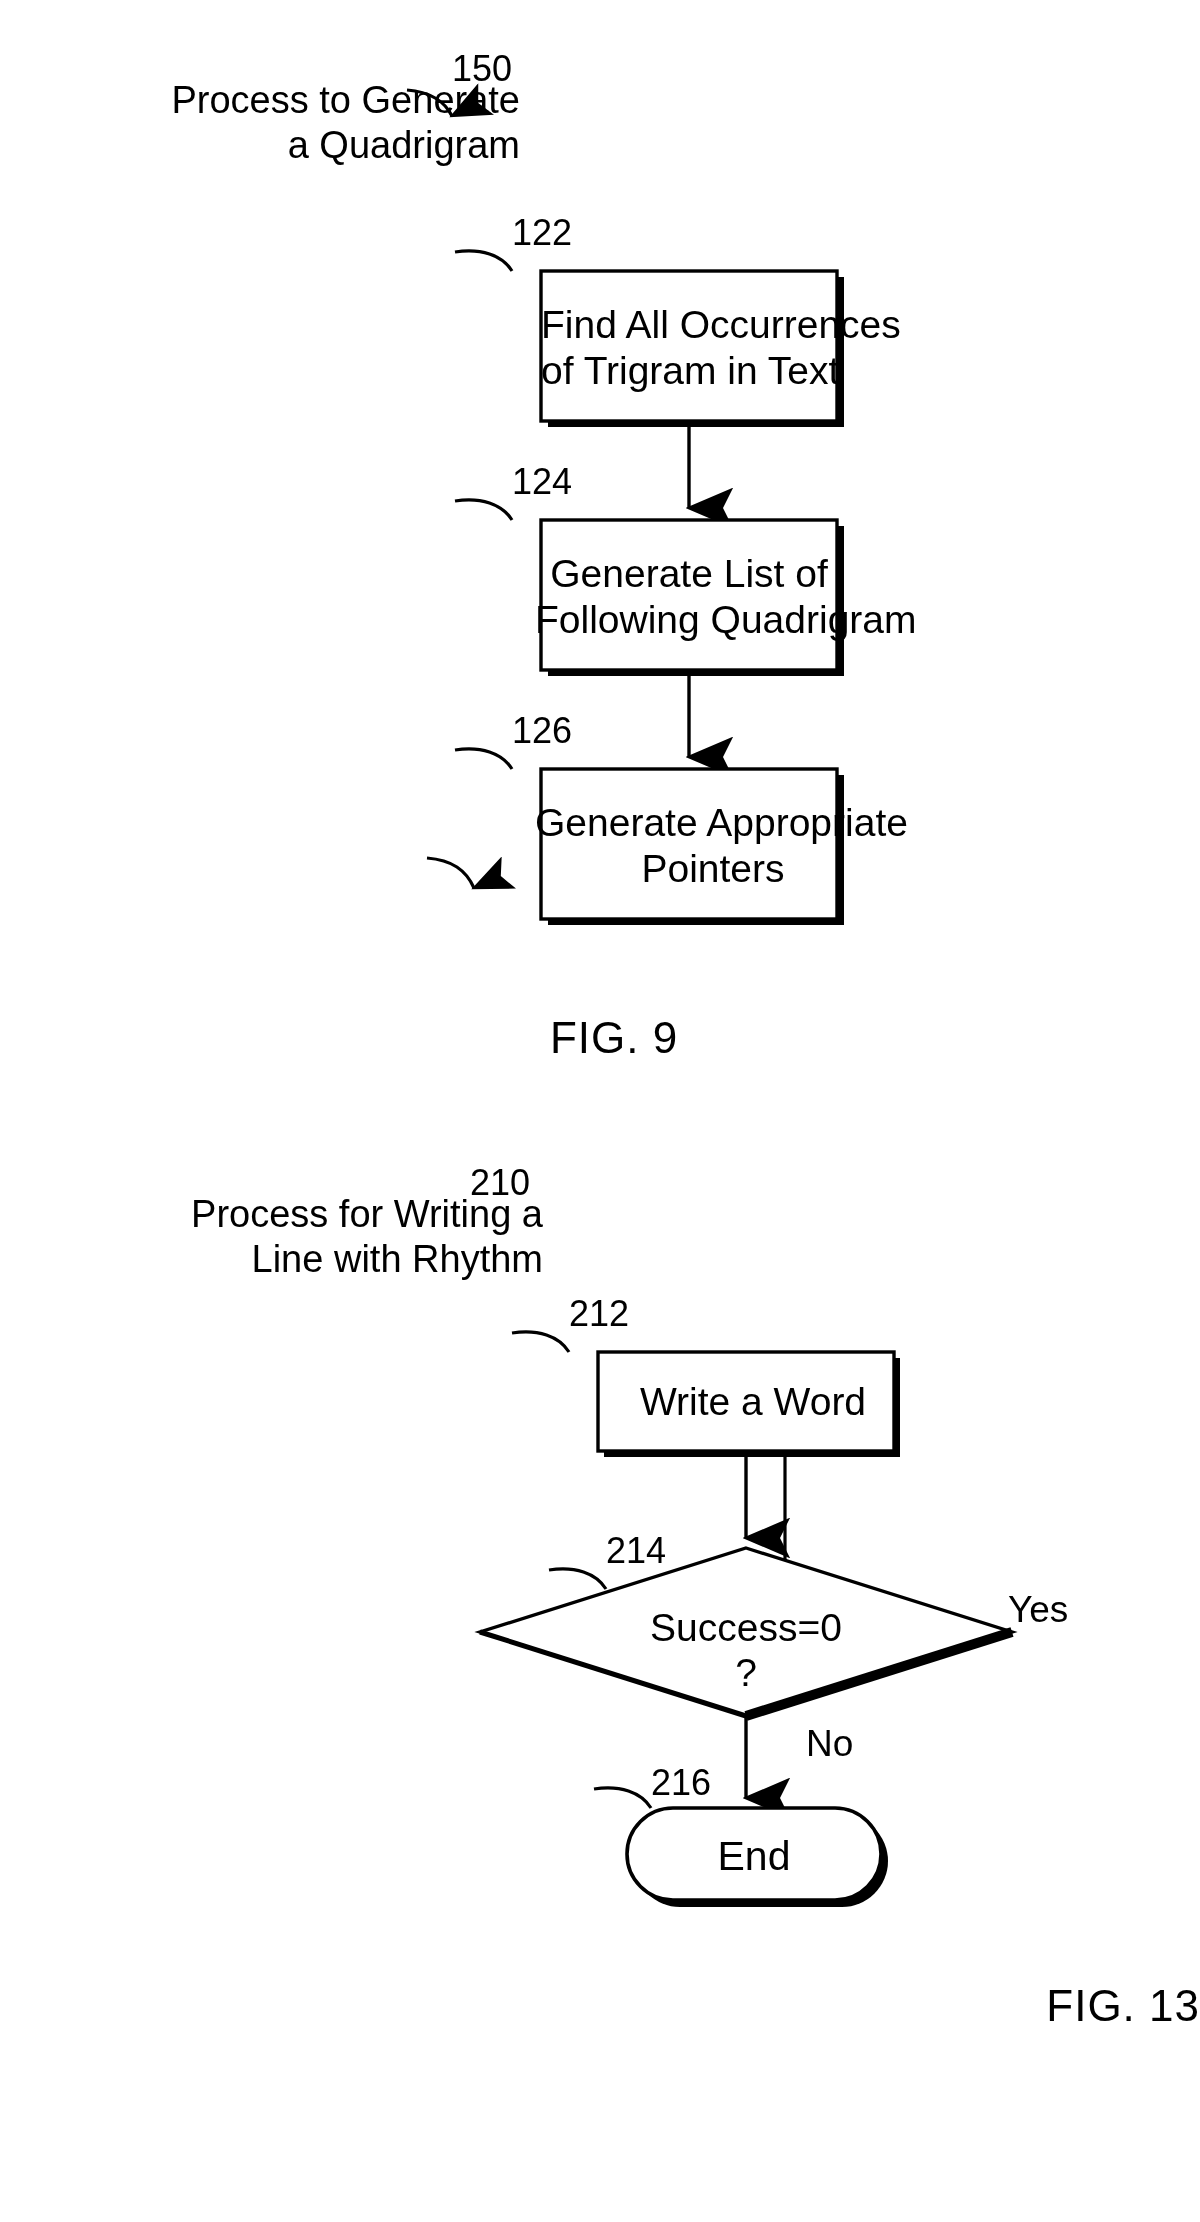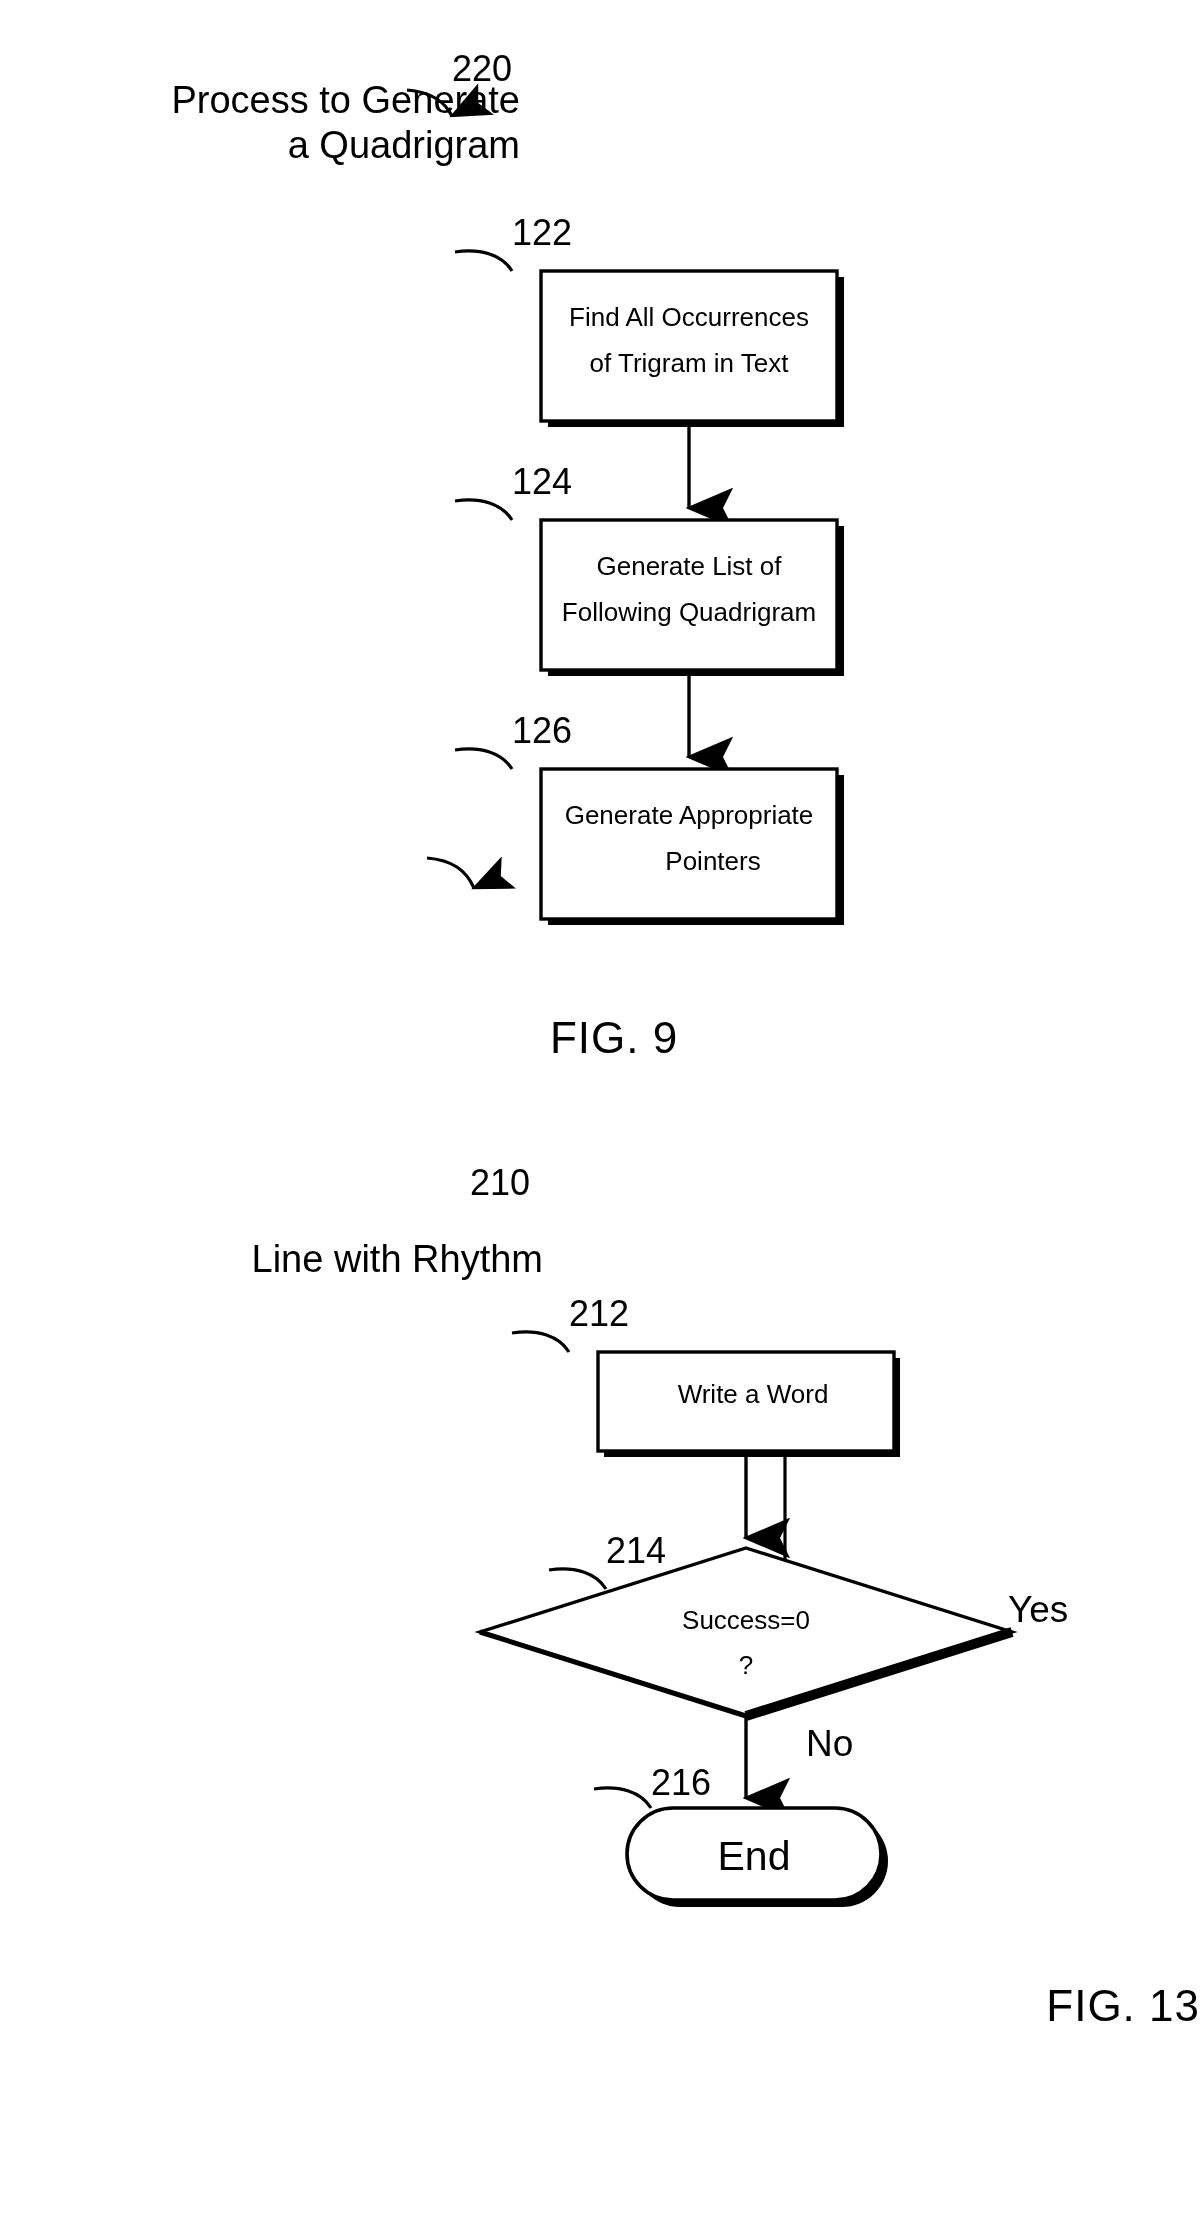--- a/index.html
+++ b/index.html
@@ -34,21 +34,21 @@
     line-height: 1.18;
   }
   .fig-title {
     font-size: 38px;
     text-align: right;
   }
   .ref-num {
     font-size: 36px;
   }
   .box-label {
-    font-size: 26px;
+    font-size: 39px;
     text-align: center;
     line-height: 1.16;
   }
   .fig-caption {
     font-size: 44px;
     letter-spacing: 1px;
   }
   .branch-label {
     font-size: 37px;
   }
@@ -124,39 +124,40 @@
 
     <line x1="746" y1="1716" x2="746" y2="1798" stroke="#000" stroke-width="3.4" marker-end="url(#arrowDown)"></line>
 
     <g>
       <rect x="634" y="1815" width="254" height="92" rx="46" ry="46" fill="#000"></rect>
       <rect x="627" y="1808" width="254" height="92" rx="46" ry="46" fill="#fff" stroke="#000" stroke-width="3.6"></rect>
     </g>
     <path d="M 594 1789 C 620 1785 641 1792 651 1808" fill="none" stroke="#000" stroke-width="3.2"></path>
   </svg>
 
-  <div class="txt ref-num" style="left:452px; top:48px;">220</div>
+  <div class="txt ref-num" style="left:452px; top:48px;">150</div>
   <div class="txt fig-title" style="left:0px; top:78px; width:520px;">Process to Generate</div>
   <div class="txt fig-title" style="left:0px; top:123px; width:520px;">a Quadrigram</div>
 
   <div class="txt ref-num" style="left:512px; top:212px;">122</div>
   <div class="txt box-label" style="left:541px; top:302px; width:296px;">Find All Occurrences</div>
   <div class="txt box-label" style="left:541px; top:348px; width:296px;">of Trigram in Text</div>
 
   <div class="txt ref-num" style="left:512px; top:461px;">124</div>
   <div class="txt box-label" style="left:541px; top:551px; width:296px;">Generate List of</div>
   <div class="txt box-label" style="left:535px; top:597px; width:308px;">Following Quadrigram</div>
 
   <div class="txt ref-num" style="left:512px; top:710px;">126</div>
   <div class="txt box-label" style="left:535px; top:800px; width:308px;">Generate Appropriate</div>
   <div class="txt box-label" style="left:541px; top:846px; width:296px;padding-left:24px;">Pointers</div>
 
   <div class="txt fig-caption" style="left:0px; top:1012px; width:1200px; text-align:center;padding-left:14px;">FIG. 9</div>
 
   <div class="txt ref-num" style="left:470px; top:1162px;">210</div>
+  <div class="txt fig-title" style="left:0px; top:1192px; width:543px;">Process for Writing a</div>
   <div class="txt fig-title" style="left:0px; top:1237px; width:543px;">Line with Rhythm</div>
 
   <div class="txt ref-num" style="left:569px; top:1293px;">212</div>
   <div class="txt box-label" style="left:598px; top:1379px; width:296px;padding-left:7px;">Write a Word</div>
 
   <div class="txt ref-num" style="left:606px; top:1530px;">214</div>
   <div class="txt box-label" style="left:596px; top:1605px; width:300px;">Success=0</div>
   <div class="txt box-label" style="left:596px; top:1650px; width:300px;">?</div>
 
   <div class="txt branch-label" style="left:1008px; top:1588px;">Yes</div>

